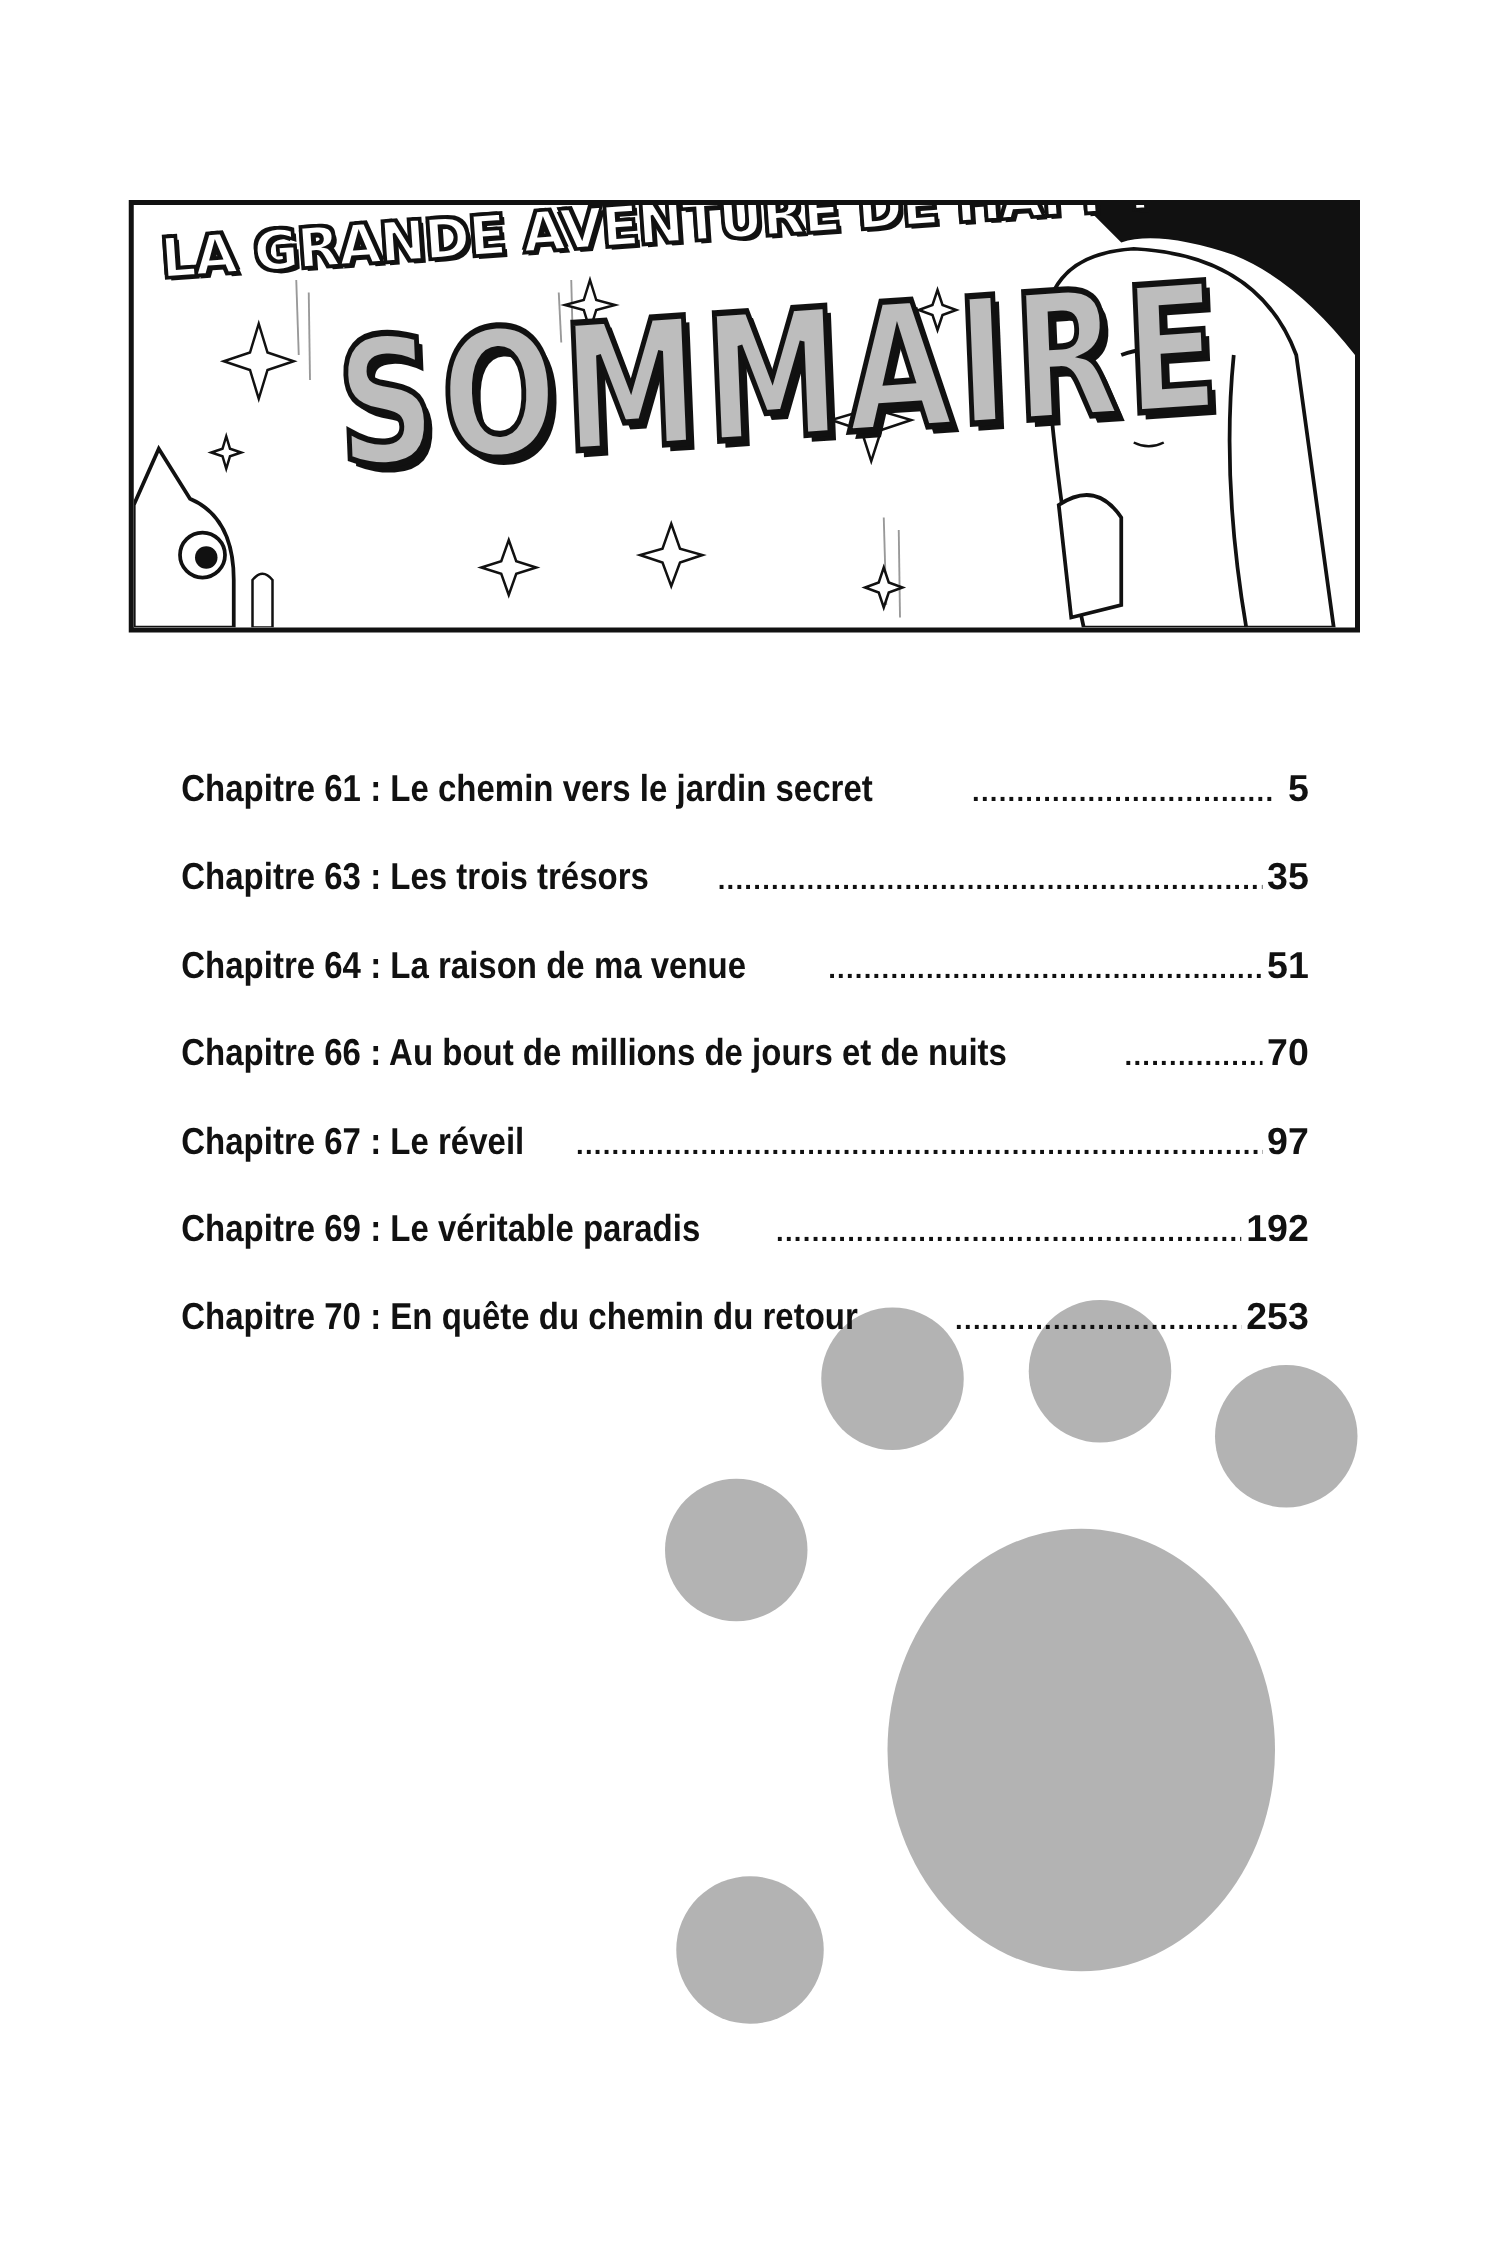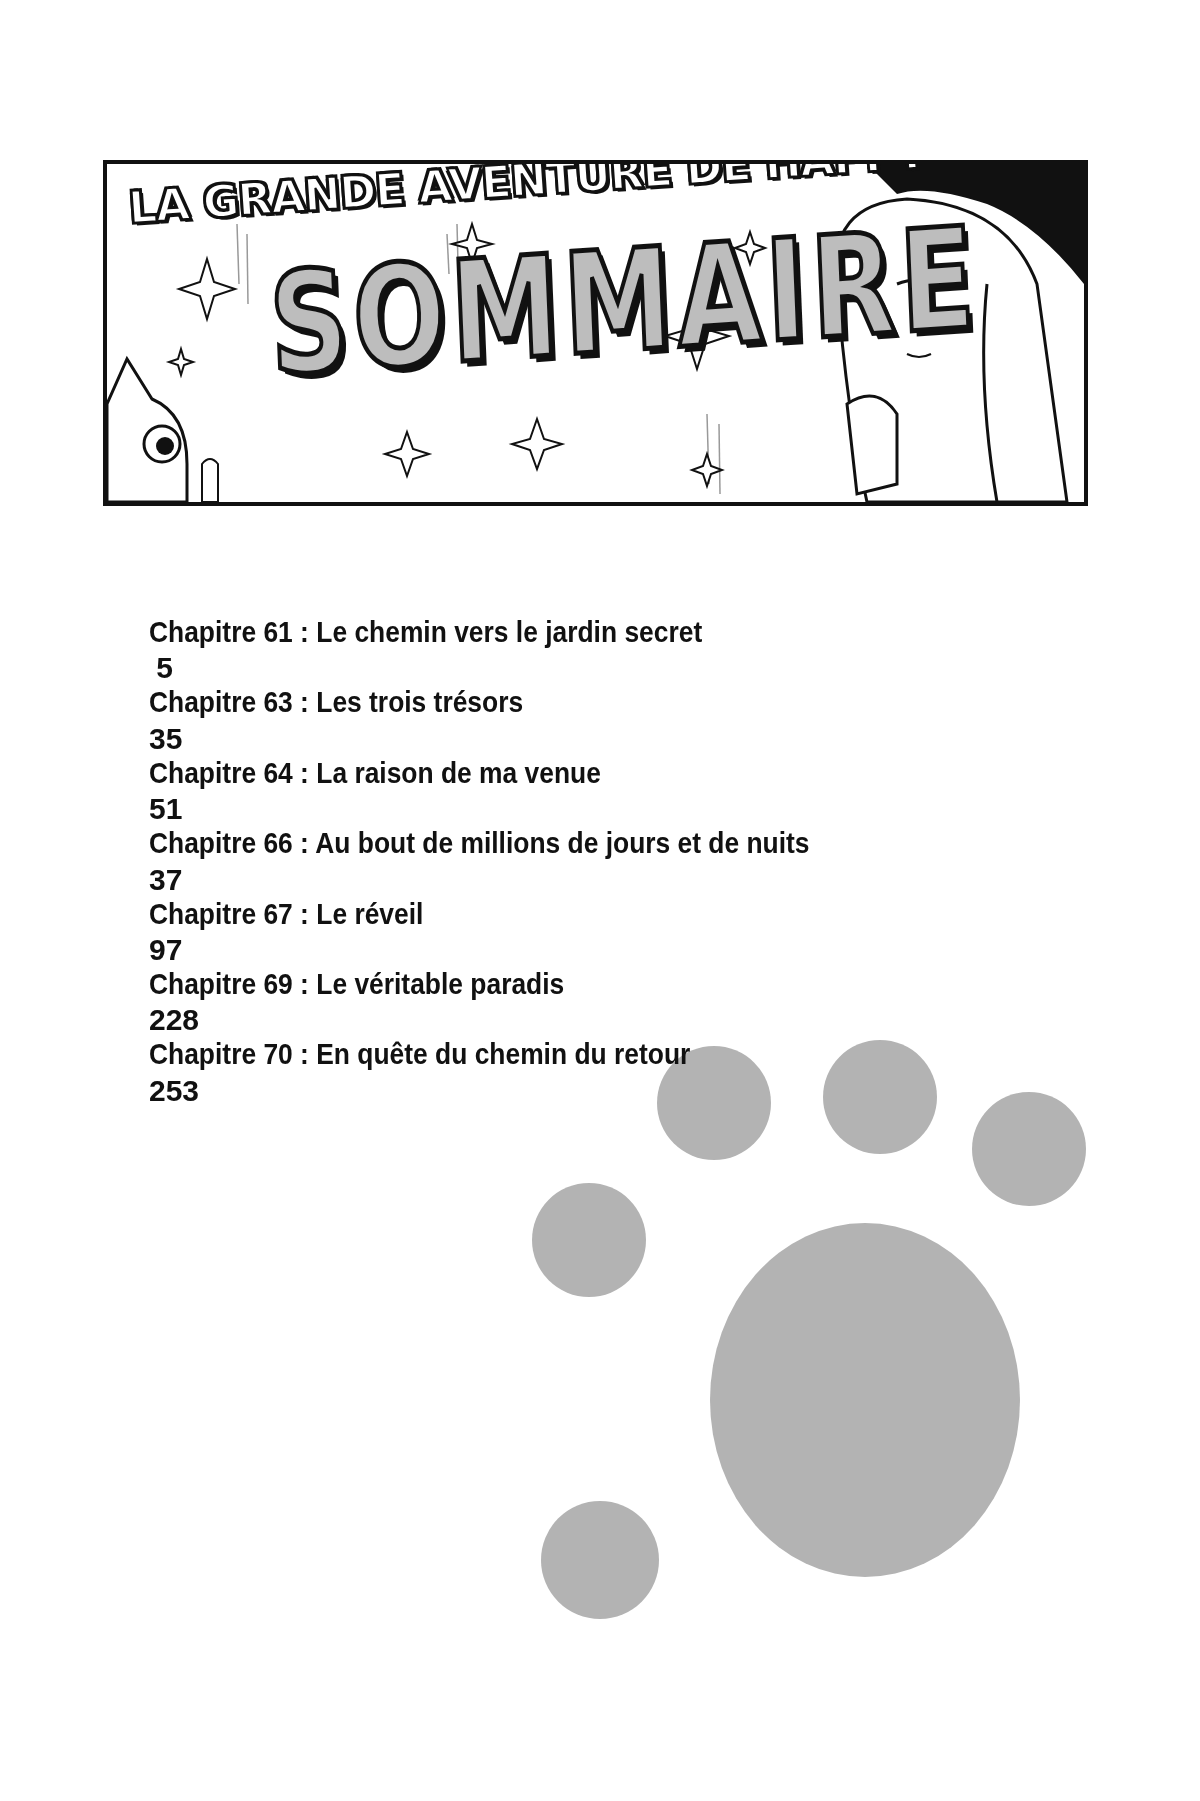--- a/index.html
+++ b/index.html
@@ -5,21 +5,21 @@
   html,body{margin:0;padding:0;background:#ffffff;}
   body{width:1200px;height:1801px;position:relative;overflow:hidden;font-family:"Liberation Sans",sans-serif;}
   .banner{position:absolute;left:103px;top:160px;width:977px;height:338px;border:4px solid #111;background:#fff;overflow:hidden;}
   .banner svg{position:absolute;left:0;top:0;}
   .series-title{position:absolute;left:20px;top:18px;font-family:"DejaVu Sans",sans-serif;font-weight:bold;font-size:44px;color:#fff;letter-spacing:-1px;transform:rotate(-4deg);transform-origin:left top;
     -webkit-text-stroke:2px #111;text-shadow:3px 3px 0 #111, -2px -2px 0 #111, 2px -2px 0 #111, -2px 2px 0 #111;}
   .sommaire{position:absolute;left:160px;top:92px;font-family:"DejaVu Sans",sans-serif;font-weight:bold;font-size:140px;line-height:1;color:#bdbdbd;letter-spacing:6px;
     transform:scaleX(0.78) rotate(-3deg);transform-origin:left top;-webkit-text-stroke:5px #111;text-shadow:6px 6px 0 #111;}
   .blob{position:absolute;border-radius:50%;background:#b3b3b3;}
   .toc{position:absolute;left:145px;top:615px;width:902px;}
-  .toc-row{display:flex;align-items:baseline;height:70.4px;font-weight:bold;font-size:30px;color:#111;white-space:nowrap;position:relative;z-index:2;flex-direction:column;}
+  .toc-row{display:flex;align-items:baseline;height:70.4px;font-weight:bold;font-size:30px;color:#111;white-space:nowrap;position:relative;z-index:2;}
   .toc-row .label{transform:scaleX(0.88);transform-origin:left;display:inline-block;}
   .toc-row .dots{flex:1;overflow:hidden;margin:0 4px;letter-spacing:1px;font-size:22px;}
   .toc-row .dots::after{content:"..............................................................................................................................................................";}
   .toc-row .page{min-width:24px;text-align:right;}
 </style>
 </head>
 <body>
 
 <div class="banner">
   <svg width="977" height="338">
@@ -82,30 +82,30 @@
     <span class="page">35</span>
   </div>
   <div class="toc-row">
     <span class="label"><span>Chapitre 64</span> : <span>La raison de ma venue</span></span>
     <span class="dots"></span>
     <span class="page">51</span>
   </div>
   <div class="toc-row">
     <span class="label"><span>Chapitre 66</span> : <span>Au bout de millions de jours et de nuits</span></span>
     <span class="dots"></span>
-    <span class="page">37</span>
+    <span class="page">70</span>
   </div>
   <div class="toc-row">
     <span class="label"><span>Chapitre 67</span> : <span>Le réveil</span></span>
     <span class="dots"></span>
     <span class="page">97</span>
   </div>
   <div class="toc-row">
     <span class="label"><span>Chapitre 69</span> : <span>Le véritable paradis</span></span>
     <span class="dots"></span>
-    <span class="page">228</span>
+    <span class="page">192</span>
   </div>
   <div class="toc-row">
     <span class="label"><span>Chapitre 70</span> : <span>En quête du chemin du retour</span></span>
     <span class="dots"></span>
     <span class="page">253</span>
   </div>
 </div>
 
 </body></html>

